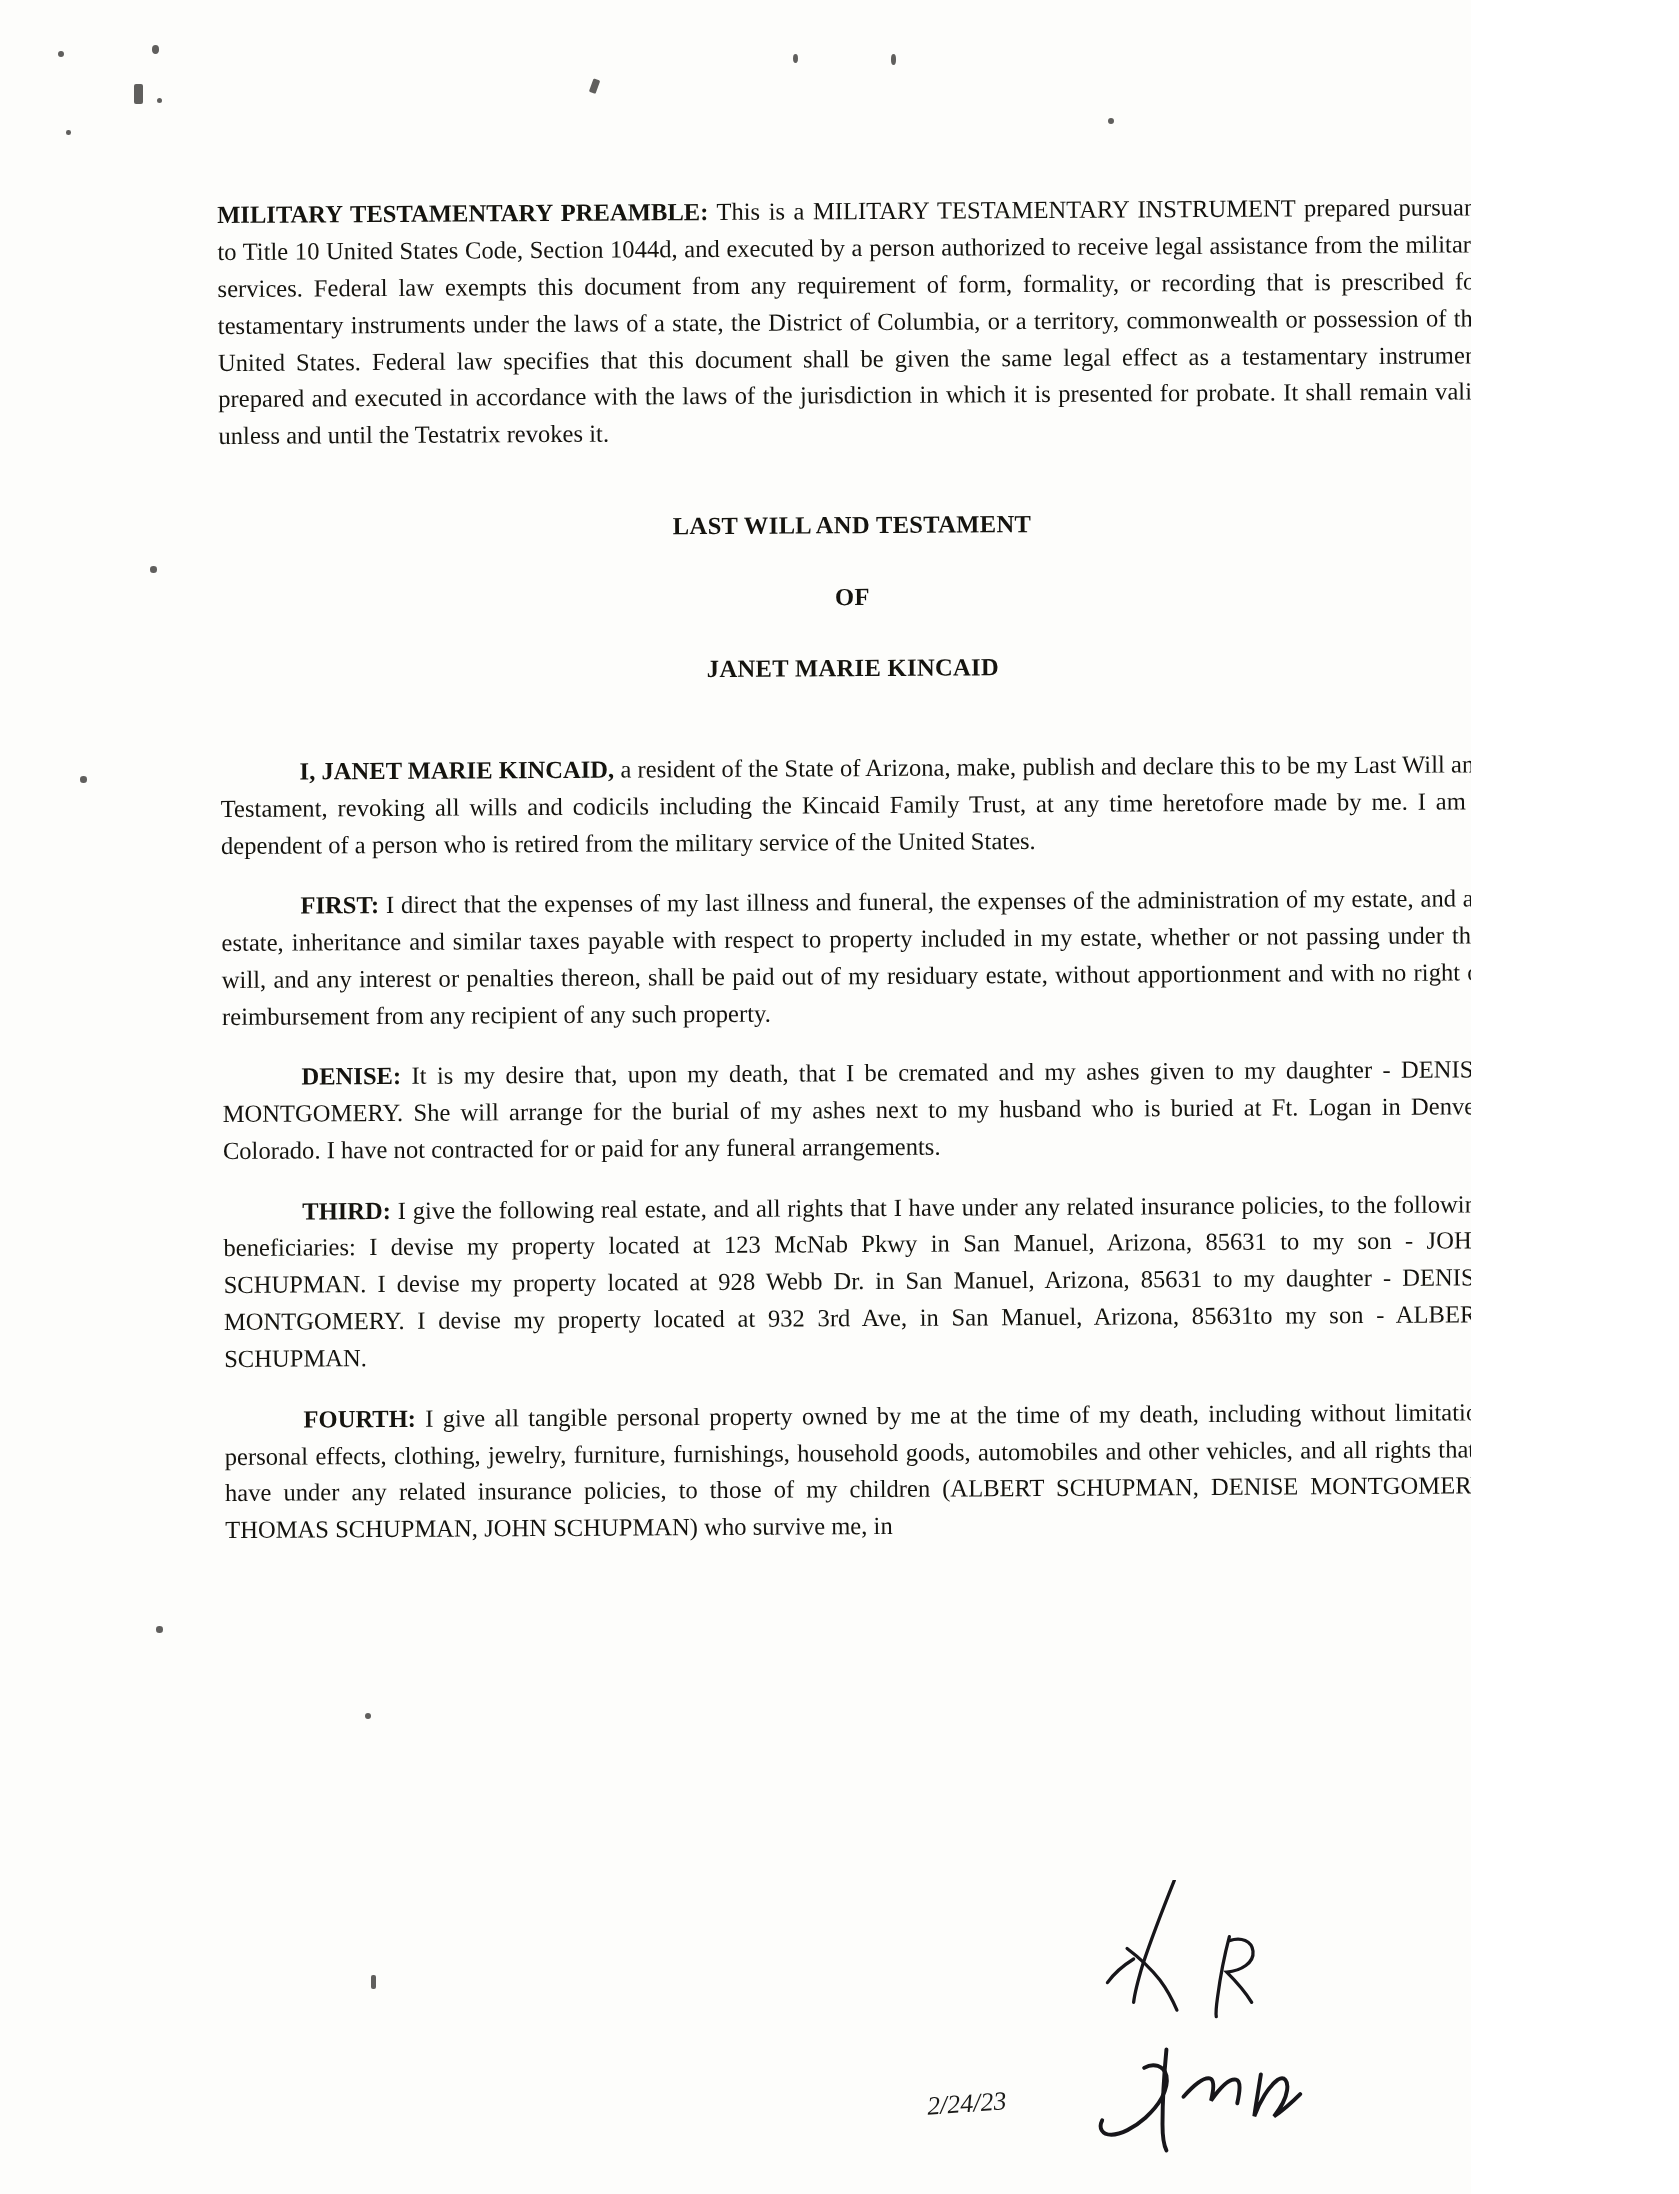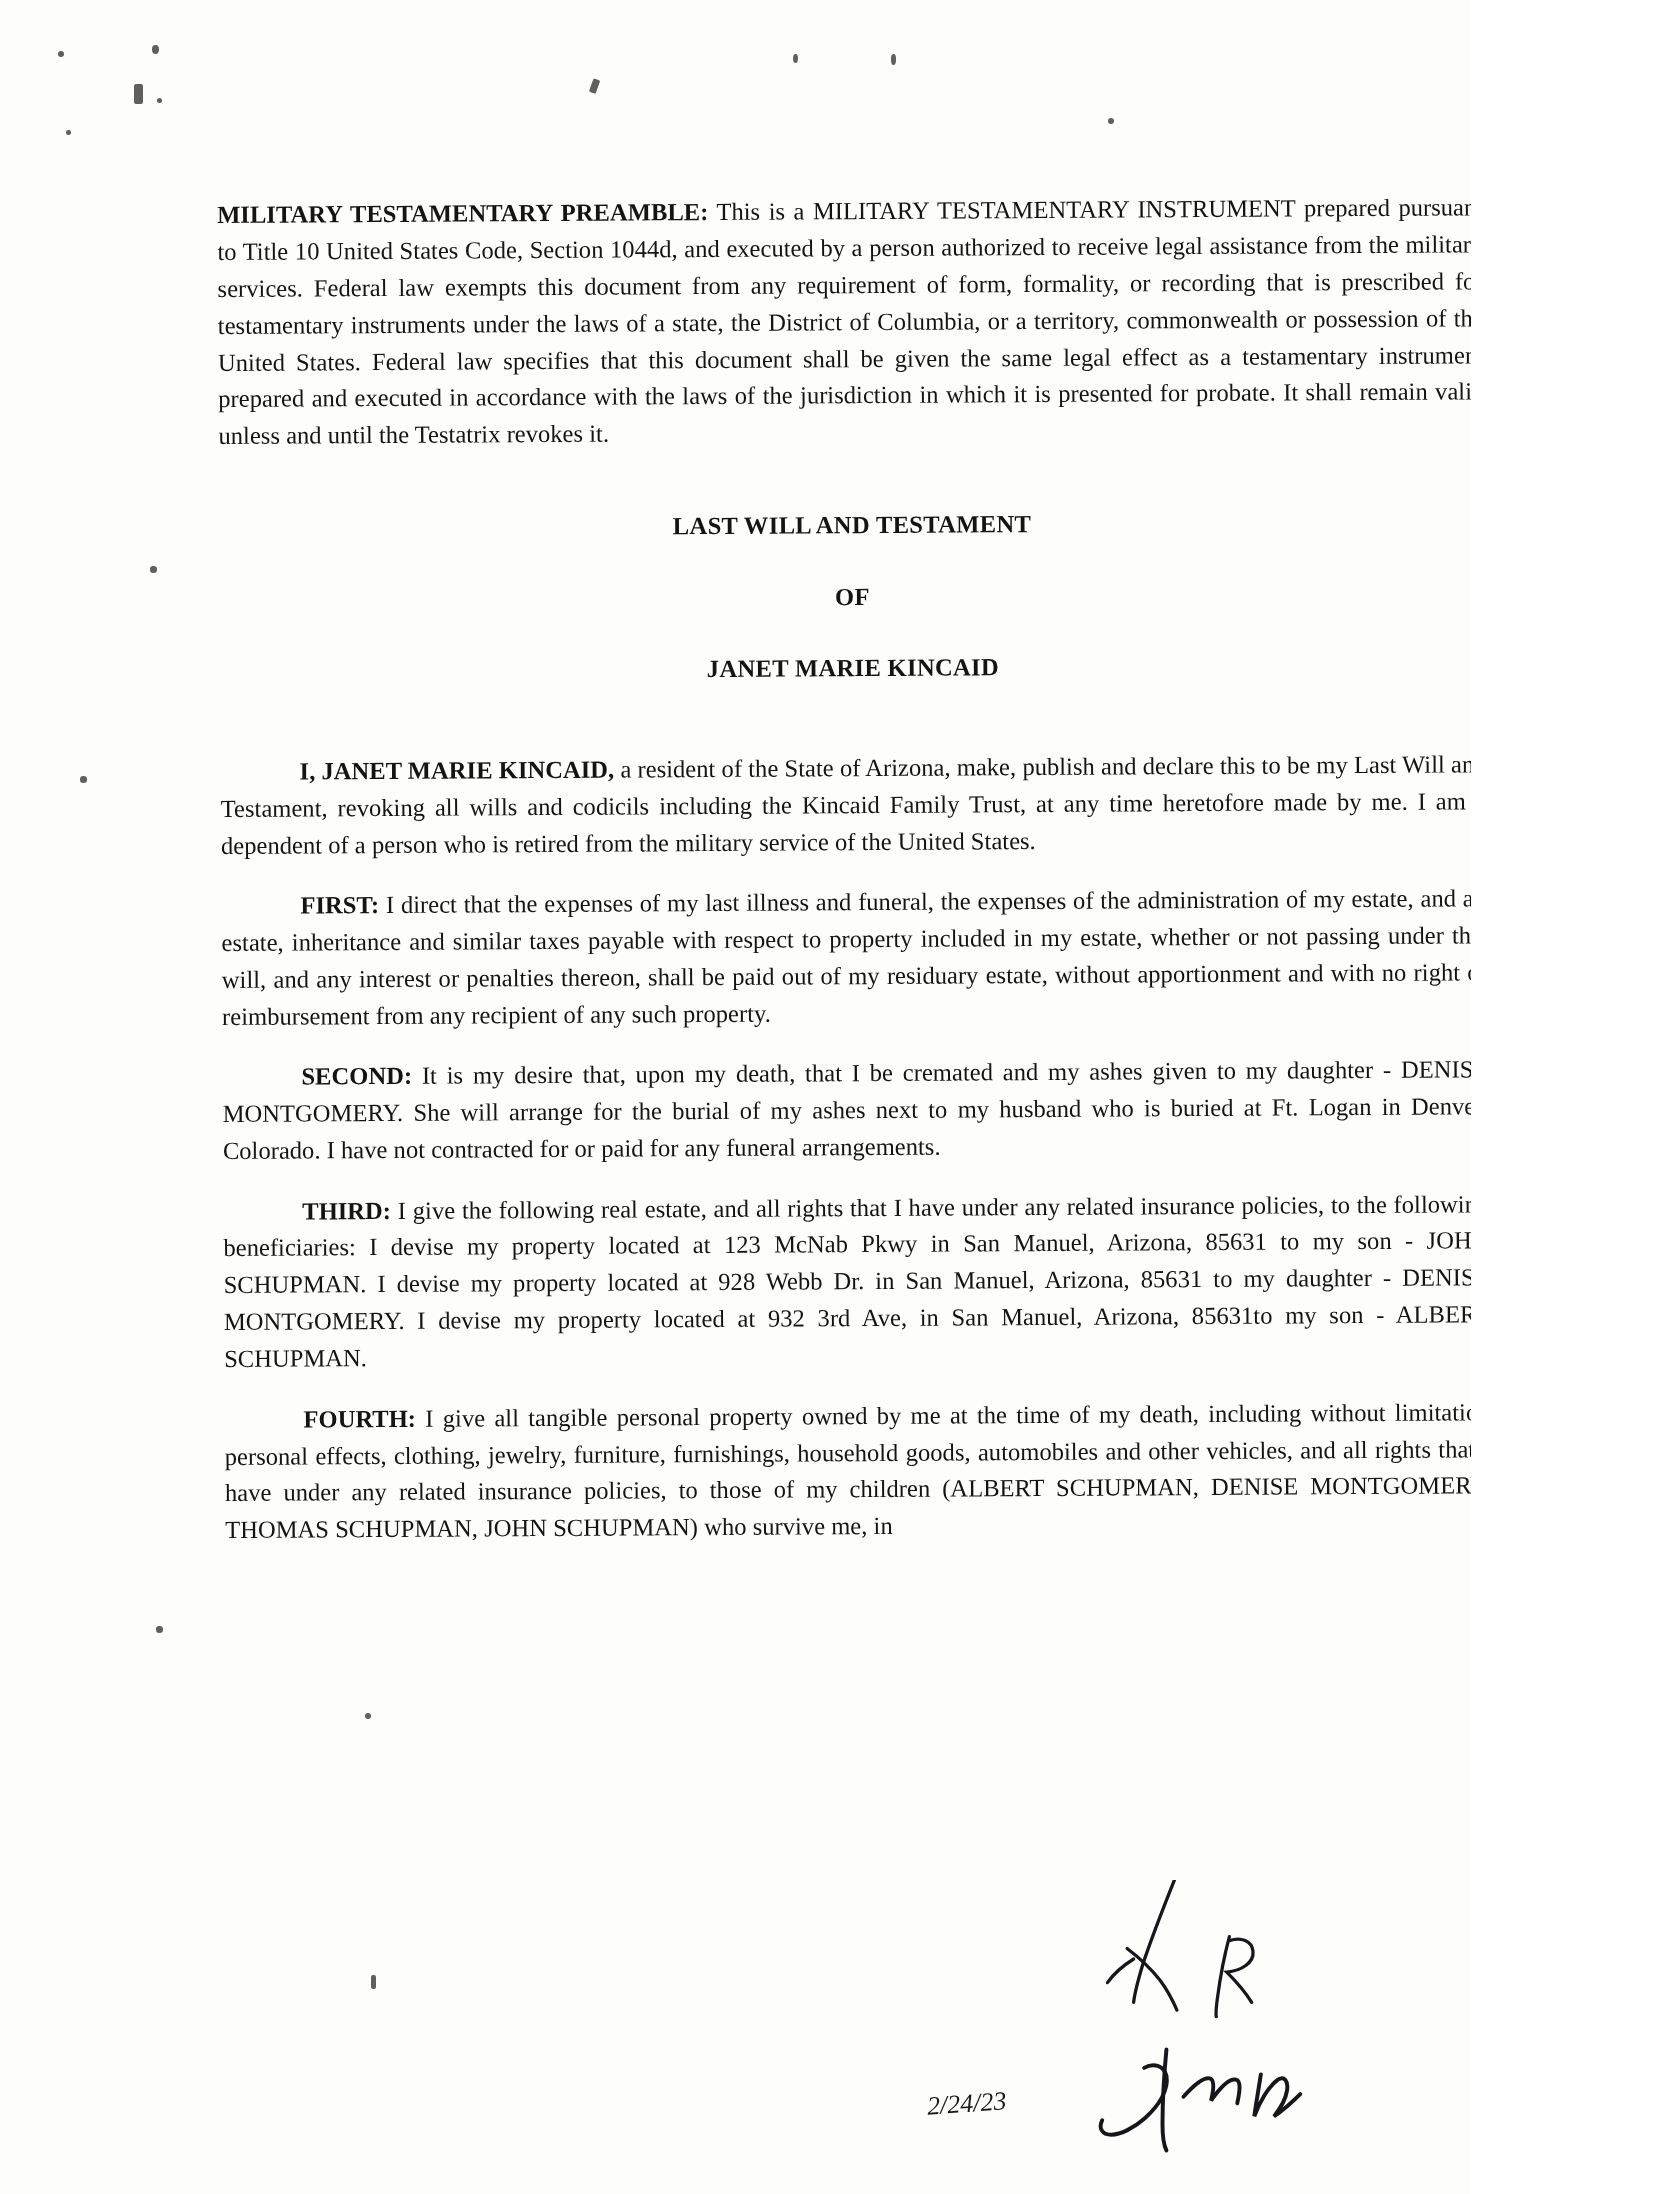--- a/index.html
+++ b/index.html
@@ -115,21 +115,21 @@
 
     <p class="indent">
       <span class="b">I, JANET MARIE KINCAID,</span><span> a resident of the State of Arizona, make, publish and declare this to be my Last Will and Testament, revoking all wills and codicils including the Kincaid Family Trust, at any time heretofore made by me.  I am a dependent of a person who is retired from the military service of the United States.</span>
     </p>
 
     <p class="indent">
       <span class="b">FIRST:</span><span>  I direct that the expenses of my last illness and funeral, the expenses of the administration of my estate, and all estate, inheritance and similar taxes payable with respect to property included in my estate, whether or not passing under this will, and any interest or penalties thereon, shall be paid out of my residuary estate, without apportionment and with no right of reimbursement from any recipient of any such property.</span>
     </p>
 
     <p class="indent">
-      <span class="b">SECOND:</span><span>  It is my desire that, upon my death, that I be cremated and my ashes given to my daughter - DENISE MONTGOMERY.  She will arrange for the burial of my ashes next to my husband who is buried at Ft. Logan in Denver, Colorado.  I have not contracted for or paid for any funeral arrangements.</span>
+      <span class="b">DENISE:</span><span>  It is my desire that, upon my death, that I be cremated and my ashes given to my daughter - DENISE MONTGOMERY.  She will arrange for the burial of my ashes next to my husband who is buried at Ft. Logan in Denver, Colorado.  I have not contracted for or paid for any funeral arrangements.</span>
     </p>
 
     <p class="indent">
       <span class="b">THIRD:</span><span>  I give the following real estate, and all rights that I have under any related insurance policies, to the following beneficiaries:  I devise my property located at 123 McNab Pkwy in San Manuel, Arizona, 85631 to my son - JOHN SCHUPMAN. I devise my property located at 928 Webb Dr. in San Manuel, Arizona, 85631 to my daughter - DENISE MONTGOMERY.  I devise my property located at 932 3rd Ave, in San Manuel, Arizona, 85631to my son - ALBERT SCHUPMAN.</span>
     </p>
 
     <p class="indent">
       <span class="b">FOURTH:</span><span>  I give all tangible personal property owned by me at the time of my death, including without limitation personal effects, clothing, jewelry, furniture, furnishings, household goods, automobiles and other vehicles, and all rights that I have under any related insurance policies, to those of my children (ALBERT SCHUPMAN, DENISE MONTGOMERY, THOMAS SCHUPMAN, JOHN SCHUPMAN) who survive me, in</span>
     </p>
 

